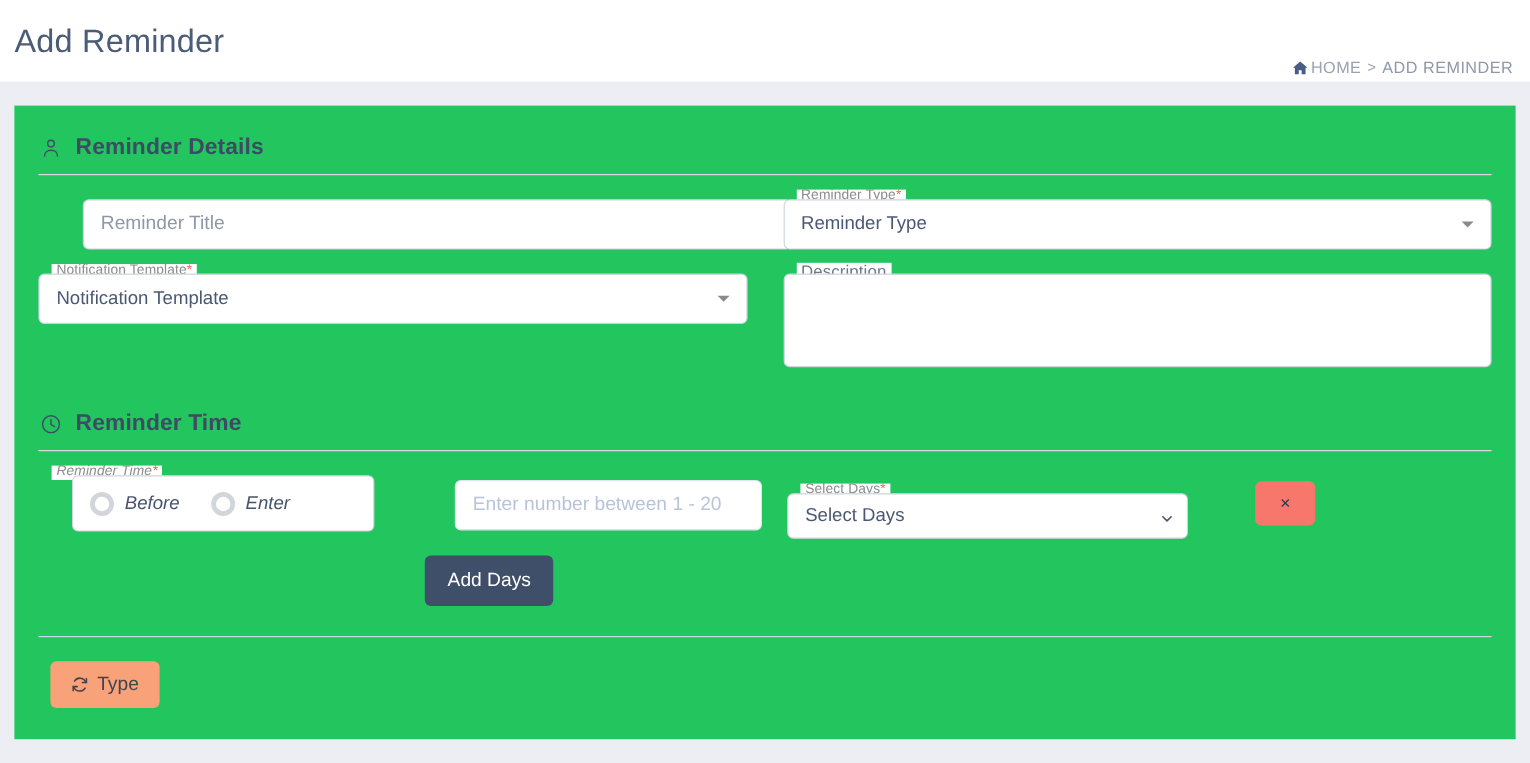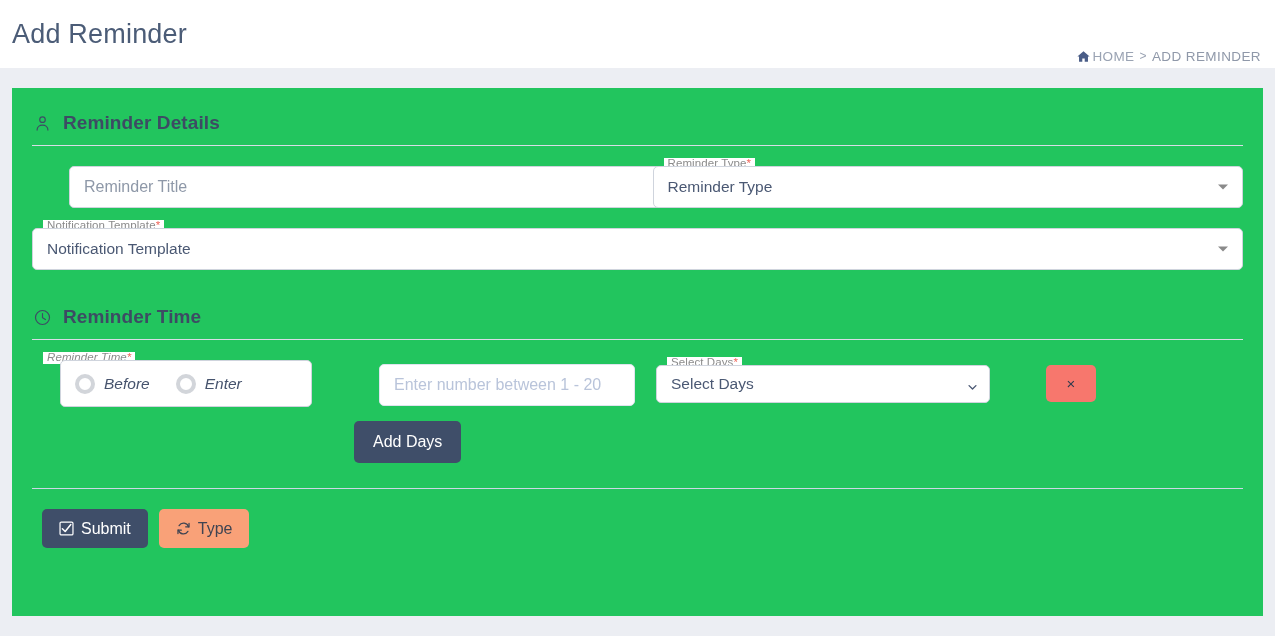--- a/index.html
+++ b/index.html
@@ -172,21 +172,21 @@
     border-radius: 50%;
     border: 4px solid #d2d5da;
     background: #fff;
   }
   .radio-label { font-size: 15.5px; color: #46536d; }
   .radio-opt + .radio-opt { margin-left: 10px; }
 
   .spacer-a { width: 30px; flex: 0 0 30px; }
   .num-field { width: 256px; flex: 0 0 256px; margin-top: 4px; }
   .spacer-b { width: 58px; flex: 0 0 58px; }
-  .days-field { width: 334px; flex: 0 0 334px; margin-top: 5px; }
+  .days-field { width: 334px; flex: 0 0 334px; margin-top: 15px; }
   .spacer-c { width: 56px; flex: 0 0 56px; }
 
   .native-select {
     position: relative;
     width: 100%;
     height: 38px;
     border: 1px solid #cfd4dd;
     border-radius: 5px;
     display: flex;
     align-items: center;
@@ -321,20 +321,28 @@
         <span class="mat-label">
           <span>Notification Template</span><span class="req">*</span>
         </span>
         <div class="mat-box">
           <span class="value">Notification Template</span>
           <span class="caret"></span>
         </div>
       </div>
     </div>
 
+    <div class="col">
+      <div class="mat-field">
+        <span class="mat-label lg">Description</span>
+        <div class="mat-box textarea-box">
+          <span class="value"></span>
+        </div>
+      </div>
+    </div>
   </div>
 
   <div class="section-head" style="margin-top:36px">
     <span class="sec-icon">
       <svg width="17" height="17" viewBox="0 0 16 16" fill="none" stroke="#3d4b64" stroke-width="1.1">
         <circle cx="8" cy="8" r="6.6"></circle>
         <path d="M8 4.2V8.2l2.8 1.7" stroke-linecap="round"></path>
       </svg>
     </span>
     <span class="section-title">Reminder Time</span>
@@ -391,29 +399,20 @@
     </button>
   </div>
 
   <div class="addmore-row">
     <button class="btn-addmore">Add Days</button>
   </div>
 
   <hr class="footer-rule">
 
   <div class="footer-actions">
-    <button class="btn btn-submit">
-      <span class="bi">
-        <svg width="15" height="15" viewBox="0 0 16 16" fill="none" stroke="#ffffff" stroke-width="1.3">
-          <rect x="1.1" y="1.1" width="13.8" height="13.8" rx="1.4"></rect>
-          <path d="M3.6 8.2l3 3 6-7.4" stroke-width="1.6" stroke-linecap="round" stroke-linejoin="round"></path>
-        </svg>
-      </span>
-      <span>Submit</span>
-    </button>
 
     <button class="btn btn-reset">
       <span class="bi">
         <svg width="15" height="15" viewBox="0 0 16 16" fill="none" stroke="#3f4452" stroke-width="1.35" stroke-linecap="round">
           <path d="M13.4 6.2A5.6 5.6 0 0 0 3.3 4.9"></path>
           <path d="M2.6 9.8a5.6 5.6 0 0 0 10.1 1.3"></path>
           <path d="M13.9 2.6v3.6h-3.6"></path>
           <path d="M2.1 13.4V9.8h3.6"></path>
         </svg>
       </span>

